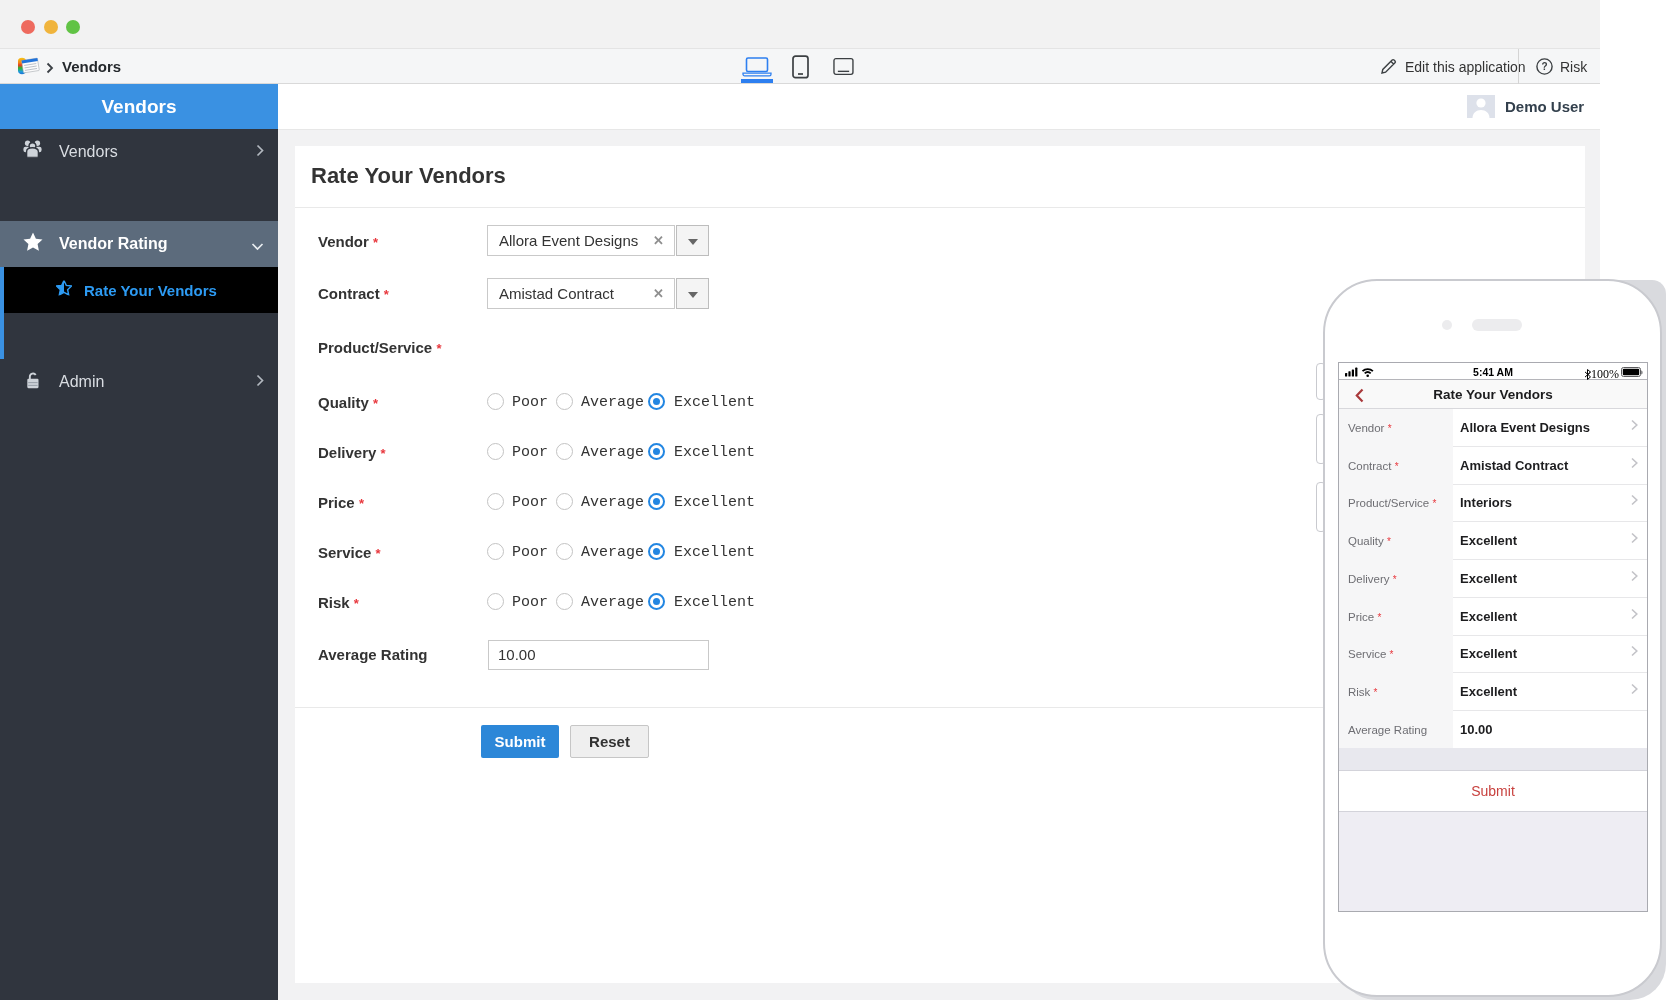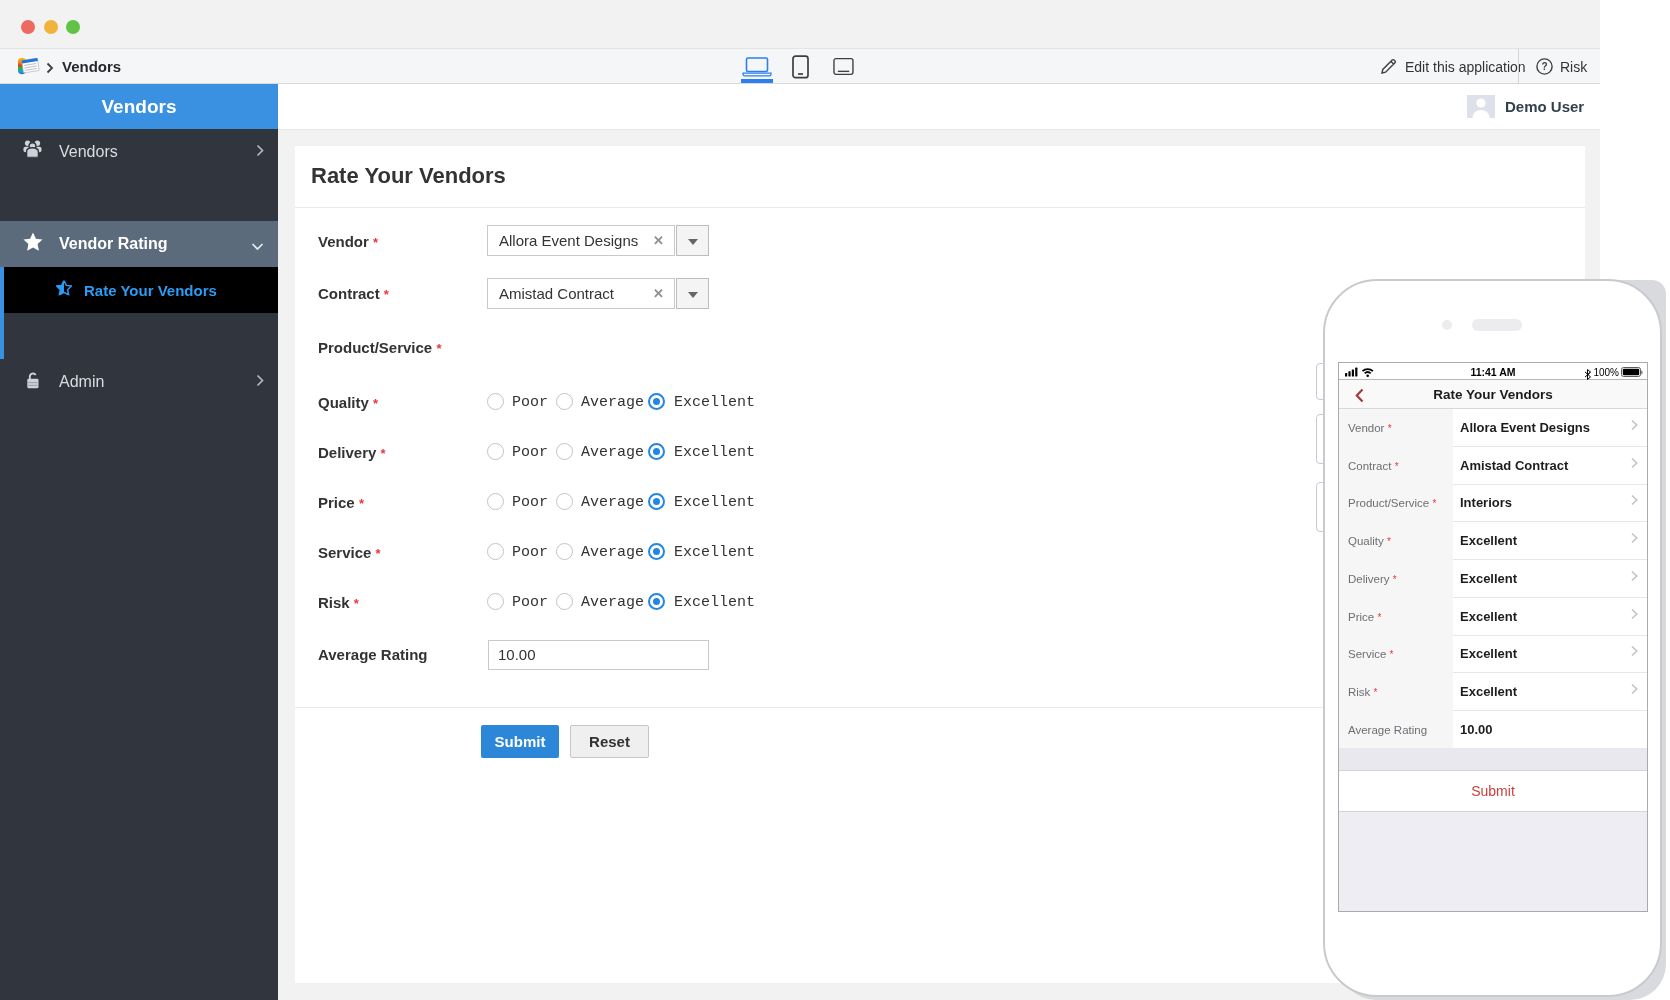--- a/index.html
+++ b/index.html
@@ -251,25 +251,25 @@
             <rect x="3.4" y="5.2" width="2.2" height="5.3" rx="0.6"></rect>
             <rect x="6.8" y="3.4" width="2.2" height="7.1" rx="0.6"></rect>
             <rect x="10.2" y="1.6" width="2.2" height="8.9" rx="0.6"></rect>
           </g>
           <g fill="none" stroke="#000" stroke-width="1.5">
             <path d="M17.5 5.2a7.5 7.5 0 0 1 10.4 0" stroke-width="1.8"></path>
             <path d="M19.7 7.4a4.5 4.5 0 0 1 6 0" stroke-width="1.8"></path>
           </g>
           <circle cx="22.7" cy="9.7" r="1.3" fill="#000"></circle>
         </svg>
-      <span class="abs" style="left:0;top:3px;width:308px;text-align:center;font-size:10.5px;font-weight:bold;color:#000;">11:41 AM</span>
+      <span class="abs" style="left:0;top:3px;width:308px;text-align:center;font-size:10.5px;font-weight:bold;color:#000;">5:41 AM</span>
       <span class="abs" style="right:56px;top:3px;"><svg width="7" height="11" viewBox="0 0 7 11">
             <path d="M3.5 0.5v10l3-2.6-5.5-5m5.5 0.2L1 8.1M3.5 0.5l3 2.6-3 2.7" fill="none" stroke="#000" stroke-width="1"></path>
           </svg></span>
-      <span class="abs" style="right:28px;top:3.5px;font-size:10px;color:#000;">100%</span>
+      <span class="abs" style="right:28px;top:3.5px;font-size:12px;color:#000;font-family:Liberation Serif, serif;">100%</span>
       <svg class="abs" width="22" height="11" viewBox="0 0 22 11" style="right:4px;top:3.5px;">
           <rect x="0.5" y="0.5" width="19" height="9" rx="2" fill="none" stroke="#5b5b5e"></rect>
           <rect x="1.8" y="1.8" width="16.4" height="6.4" rx="1" fill="#000"></rect>
           <path d="M20.3 3.5v4c1-.3 1.2-1 1.2-2s-.2-1.7-1.2-2z" fill="#5b5b5e"></path>
         </svg>
     </div>
     <div class="abs" style="left:0;top:17px;width:308px;height:29px;background:#f9f9f9;border-bottom:1px solid #d8d8dc;">
       <span class="abs" style="left:16px;top:8px;"><svg width="9" height="15" viewBox="0 0 9 15">
             <polyline points="7.5,1.5 1.8,7.5 7.5,13.5" fill="none" stroke="#a93a3c" stroke-width="2.2"></polyline>
           </svg></span>

